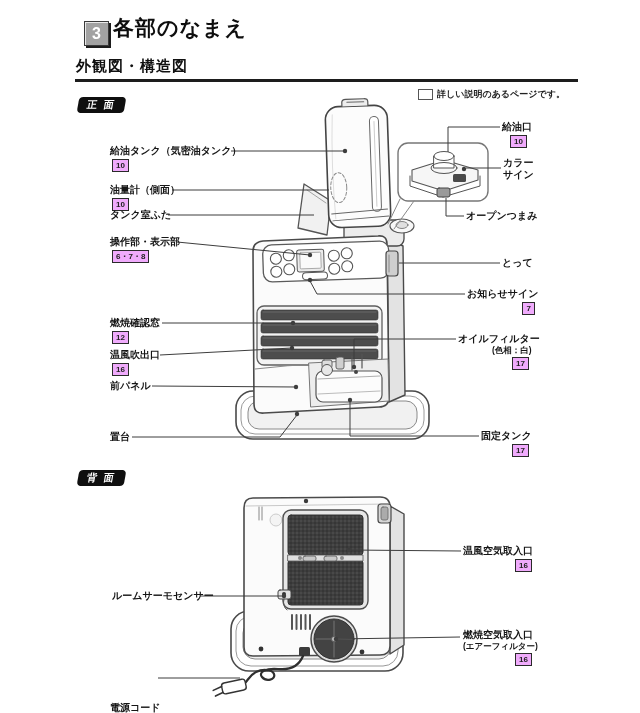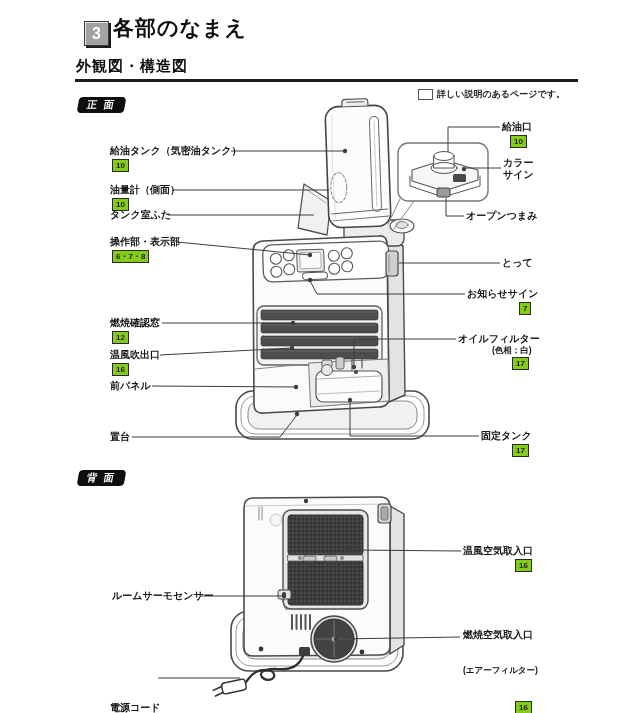--- a/index.html
+++ b/index.html
@@ -14,21 +14,21 @@
   .legend{position:absolute;left:418px;top:88px;display:flex;align-items:center;gap:4px;
           font-size:9px;font-weight:700;color:#222;}
   .legend-box{width:13px;height:9px;border:1px solid #555;background:#fff;flex:none;}
   .badge{position:absolute;width:47px;height:16px;background:#0f0f0f;color:#fff;font-size:10px;font-weight:700;
          display:flex;align-items:center;justify-content:center;border-radius:4px;transform:skewX(-10deg);
          letter-spacing:2px;}
   .art{position:absolute;left:0;top:0;}
   .lbl{position:absolute;display:flex;flex-direction:column;align-items:flex-start;}
   .lbl-text{font-size:10px;font-weight:700;line-height:12px;white-space:pre-line;color:#161616;}
   .lbl-note{font-size:8.5px;font-weight:700;line-height:10px;color:#161616;}
-  .pagebox{display:inline-block;border:1px solid #2a2a2a;background:#84cc16;font-size:8px;font-weight:700;
+  .pagebox{display:inline-block;border:1px solid #2a2a2a;background:#f0abfc;font-size:8px;font-weight:700;
            line-height:9px;padding:1px 3px;margin:2px 0 0 2px;color:#222;}
 </style>
 </head>
 <body>
 
 <div class="page">
 
   <div class="numbox">3</div>
   <div class="title">各部のなまえ</div>
   <div class="subtitle">外観図・構造図</div>
@@ -269,42 +269,42 @@
   <div class="lbl" style="left:503px;top:157px;">
     <span class="lbl-text">カラー
 サイン</span>
   </div>
   <div class="lbl" style="left:466px;top:210px;">
     <span class="lbl-text">オープンつまみ</span>
   </div>
   <div class="lbl" style="left:502px;top:257px;">
     <span class="lbl-text">とって</span>
   </div>
-  <div class="lbl" style="left:467px;top:288px;">
+  <div class="lbl" style="left:467px;top:288px;align-items:center;">
     <span class="lbl-text">お知らせサイン</span>
     <span class="pagebox" style="margin-left:52px;">7</span>
   </div>
   <div class="lbl" style="left:458px;top:333px;">
     <span class="lbl-text">オイルフィルター</span>
     <span class="lbl-note" style="margin-left:34px;">(色相：白)</span>
     <span class="pagebox" style="margin-left:54px;">17</span>
   </div>
   <div class="lbl" style="left:481px;top:430px;">
     <span class="lbl-text">固定タンク</span>
     <span class="pagebox" style="margin-left:31px;">17</span>
   </div>
 
   <div class="lbl" style="left:463px;top:545px;">
     <span class="lbl-text">温風空気取入口</span>
     <span class="pagebox" style="margin-left:52px;">16</span>
   </div>
   <div class="lbl" style="left:112px;top:590px;">
     <span class="lbl-text">ルームサーモセンサー</span>
   </div>
-  <div class="lbl" style="left:463px;top:629px;gap:24px;">
+  <div class="lbl" style="left:463px;top:629px;">
     <span class="lbl-text">燃焼空気取入口</span>
     <span class="lbl-note">(エアーフィルター)</span>
     <span class="pagebox" style="margin-left:52px;">16</span>
   </div>
   <div class="lbl" style="left:110px;top:702px;">
     <span class="lbl-text">電源コード</span>
   </div>
 
 </div>
 

